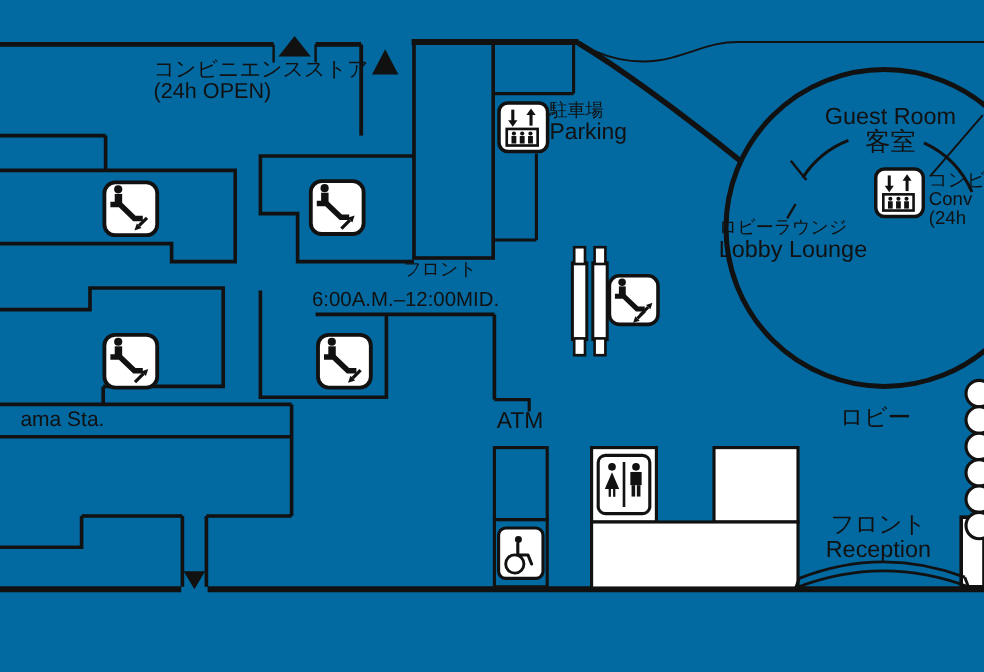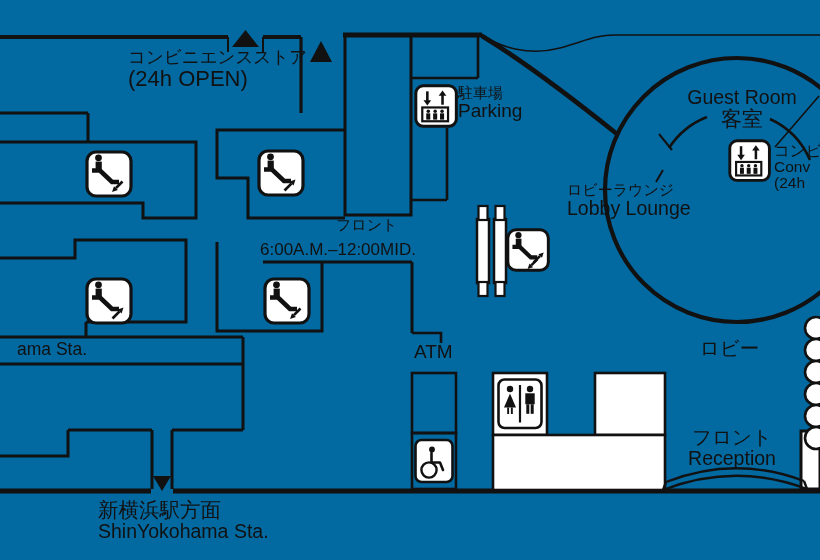--- a/index.html
+++ b/index.html
@@ -3,21 +3,21 @@
 <meta charset="utf-8">
 <style>
   html,body{margin:0;padding:0;background:#fff;}
   #stage{position:relative;width:820px;height:560px;background:#0369a1;overflow:hidden;
          font-family:Liberation Sans, sans-serif;color:#111;}
   #plan-svg{position:absolute;left:0;top:0;}
   .lbl{position:absolute;white-space:nowrap;line-height:1.06;color:#111;}
   .ctr{text-align:center;}
   .jp20{font-size:15px;} .jp21{font-size:21px;} .en19{font-size:19px;}
   .en195{font-size:19.5px;} .fs17{font-size:17px;} .fs175{font-size:17.5px;}
-  .fs18{font-size:22px;} .fs15{font-size:15.5px;line-height:1.02;}
+  .fs18{font-size:18px;} .fs15{font-size:15.5px;line-height:1.02;}
   .fs205{font-size:20.5px;}
 </style>
 </head>
 <body>
 
 <div id="stage">
 
 <svg id="plan-svg" width="820" height="560" viewBox="0 0 820 560">
   <defs>
     <g id="escBase">
@@ -180,39 +180,35 @@
     <div class="en195">Guest Room</div>
     <div class="jp21">客室</div>
   </div>
 
   <div class="lbl" style="left:774px;top:143px;">
     <div class="fs15">コンビ</div>
     <div class="fs15">Conv</div>
     <div class="fs15">(24h</div>
   </div>
 
-  <div class="lbl" style="left:567px;top:182px;">
+  <div class="lbl" style="left:599px;top:182px;">
     <div class="jp20">ロビーラウンジ</div>
     <div class="en195">Lobby Lounge</div>
   </div>
 
   <div class="lbl jp20" style="left:336px;top:217px;">フロント</div>
   <div class="lbl fs17" style="left:260px;top:241px;">6:00A.M.–12:00MID.</div>
 
   <div class="lbl en19" style="left:414px;top:342px;">ATM</div>
 
   <div class="lbl fs175" style="left:17px;top:340px;">ama Sta.</div>
 
   <div class="lbl ctr" style="left:652px;top:338px;width:155px;">
     <div class="en195">ロビー</div>
   </div>
 
   <div class="lbl ctr" style="left:652px;top:427px;width:160px;">
     <div class="en195">フロント</div>
     <div class="en195">Reception</div>
   </div>
 
-  <div class="lbl" style="left:98px;top:499px;">
-    <div class="fs205">新横浜駅方面</div>
-    <div class="en195">ShinYokohama Sta.</div>
-  </div>
 
 </div>
 
 </body></html>

